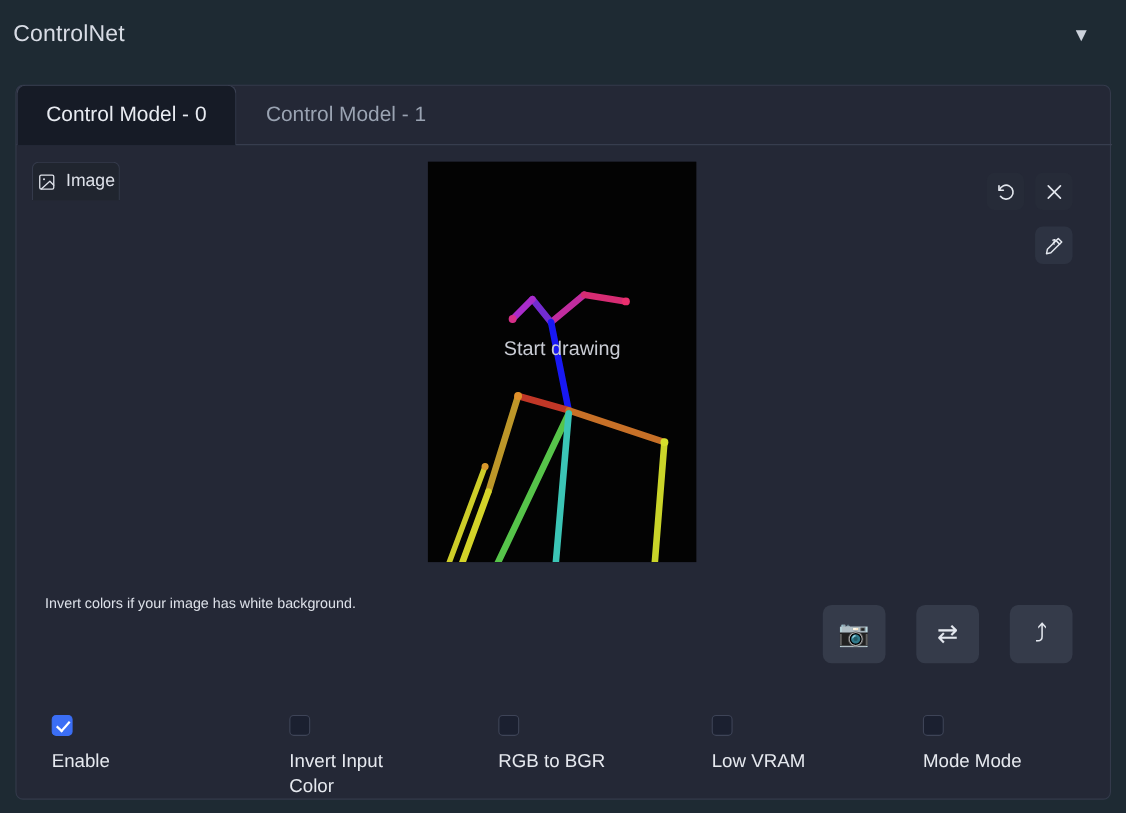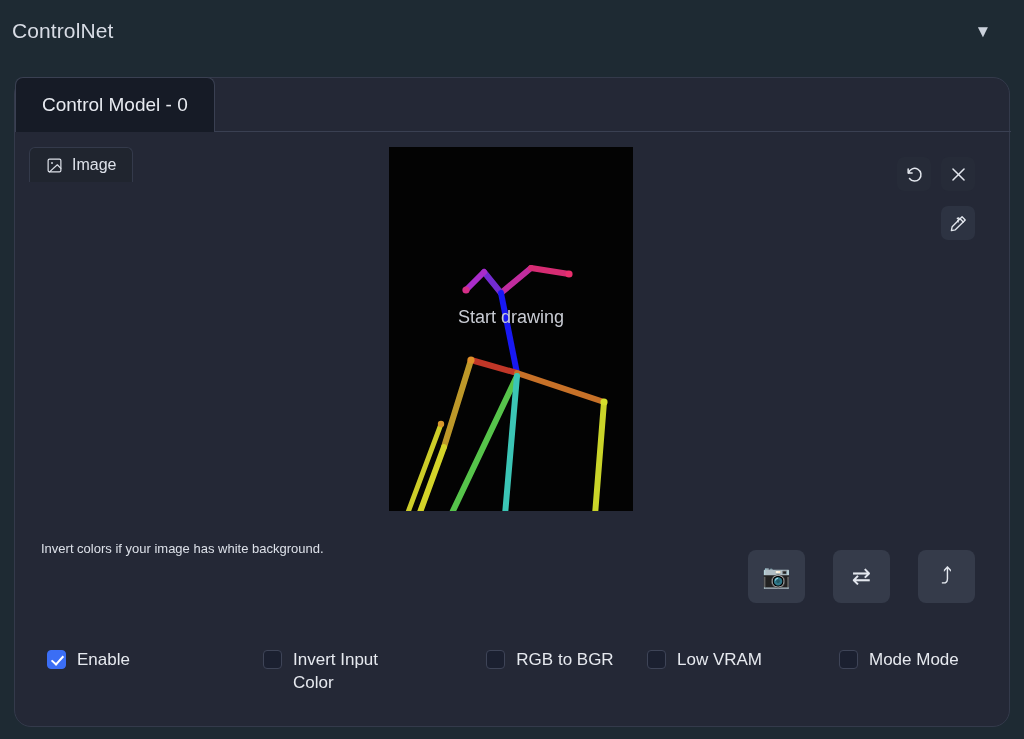--- a/index.html
+++ b/index.html
@@ -56,21 +56,21 @@
   
   .panel {
     position: absolute;
     left: 14px;
     top: 77px;
     width: 996px;
     height: 650px;
     box-sizing: border-box;
     background: #242836;
     border: 1px solid #343a4b;
-    border-radius: 17px;
+    border-radius: 7px;
   }
 
   
   .tabbar {
     position: absolute;
     left: 0; top: -1px;
     width: 996px;
     height: 55px;
     box-sizing: border-box;
     display: flex;
@@ -102,21 +102,21 @@
   
   .image-chip {
     position: absolute;
     left: 14px;
     top: 69px;
     height: 35px;
     box-sizing: border-box;
     display: flex;
     align-items: center;
     gap: 9px;
-    padding: 0 16px;
+    padding: 0 4px;
     background: #20252f;
     border-radius: 6px 6px 0 0;
     border: 1px solid #343a4b;
     border-bottom: none;
     font-size: 16px;
     color: #dde1e9;
     cursor: pointer;
   }
   .image-chip svg { display: block; }
 
@@ -202,20 +202,21 @@
     top: 570px;
     width: 940px;
     display: flex;
     align-items: flex-start;
   }
   .checkitem {
     display: flex;
     align-items: flex-start;
     gap: 11px;
     cursor: pointer;
+    flex-direction: column;
   }
   .cb {
     width: 19px;
     height: 19px;
     flex: 0 0 19px;
     border-radius: 4px;
     background: #1b2030;
     border: 1px solid #3e4457;
     box-sizing: border-box;
     margin-top: 2px;
@@ -254,20 +255,21 @@
 
   <div class="cn-header">
     <div class="cn-title">ControlNet</div>
     <div class="collapse-arrow">▼</div>
   </div>
 
   <div class="panel">
 
     <div class="tabbar">
       <div class="tab active">Control Model - 0</div>
+      <div class="tab">Control Model - 1</div>
     </div>
 
     <div class="image-chip">
       <span>
         <svg width="17" height="17" viewBox="0 0 24 24" fill="none" stroke="#dde1e9" stroke-width="1.7" stroke-linecap="round" stroke-linejoin="round">
           <rect x="3" y="3" width="18" height="18" rx="2"></rect>
           <circle cx="8.5" cy="8.5" r="1.3" fill="#dde1e9" stroke="none"></circle>
           <path d="M21 16l-5-5L5 21"></path>
         </svg>
       </span>

